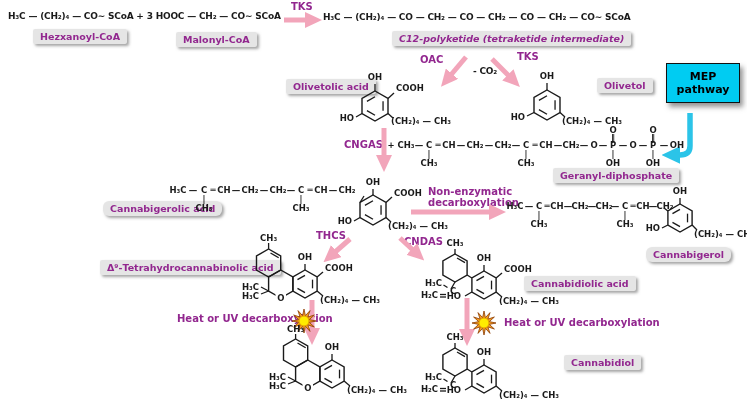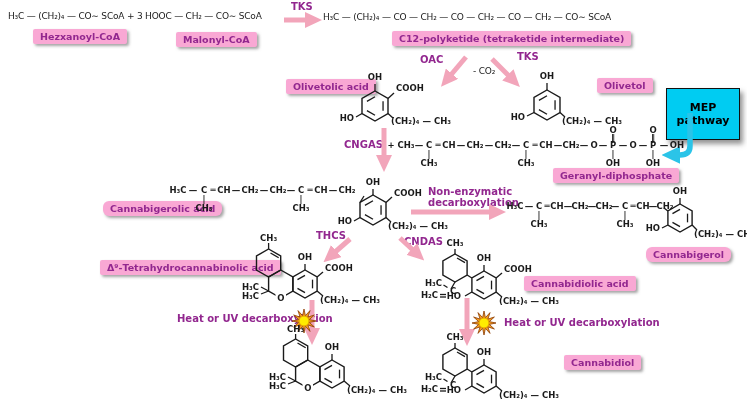--- a/index.html
+++ b/index.html
@@ -1,43 +1,43 @@
 <!DOCTYPE html>
 <html><head>
 <meta charset="utf-8">
 <style>
   html,body{margin:0;padding:0;background:#fff;}
   .canvas{position:relative;width:747px;height:404px;background:#ffffff;overflow:hidden;
           font-family:"DejaVu Sans",sans-serif;}
-  .chem{position:absolute;color:#1a1a1a;font-weight:normal;font-size:9px;white-space:nowrap;letter-spacing:-0.2px;}
-  .lbl{position:absolute;background:#f9a8d4;color:#92278f;font-weight:bold;font-size:9.5px;
+  .chem{position:absolute;color:#1a1a1a;font-weight:bold;font-size:9px;white-space:nowrap;letter-spacing:-0.2px;}
+  .lbl{position:absolute;background:#e5e5e5;color:#92278f;font-weight:bold;font-size:9.5px;
        padding:2px 7px;border-radius:2px;box-shadow:2px 2px 3px rgba(90,90,90,.55);white-space:nowrap;}
   .enz{position:absolute;color:#92278f;font-weight:bold;font-size:10px;white-space:nowrap;}
   .note{position:absolute;color:#92278f;font-weight:bold;font-size:10px;line-height:11px;white-space:nowrap;}
-  .mep{position:absolute;left:666px;top:88px;width:72px;background:#00ccf2;border:1.3px solid #111;
-       color:#000;font-weight:bold;font-size:11px;text-align:center;line-height:13px;padding:12px 0;
+  .mep{position:absolute;left:666px;top:63px;width:72px;background:#00ccf2;border:1.3px solid #111;
+       color:#000;font-weight:bold;font-size:11px;text-align:center;line-height:13px;padding:6px 0;
        box-shadow:3px 4px 5px rgba(90,90,90,.65);}
   svg{position:absolute;overflow:visible;}
   svg text{font-family:"DejaVu Sans",sans-serif;font-size:8.5px;font-weight:bold;fill:#1a1a1a;}
   .ring{fill:none;stroke:#1a1a1a;stroke-width:1.4;}
   .bond{stroke:#1a1a1a;stroke-width:1.3;}
   .tiny{font-size:8px;}
 </style>
 </head>
 <body>
 
 <div class="canvas">
 
   <div class="chem" style="left:8px;top:11px;">H₃C — (CH₂)₄ — CO∼ SCoA  +  3 HOOC — CH₂ — CO∼ SCoA</div>
   <div class="enz" style="left:291px;top:1px;">TKS</div>
   <div class="chem" style="left:323px;top:12px;">H₃C — (CH₂)₄ — CO — CH₂ — CO — CH₂ — CO — CH₂ — CO∼ SCoA</div>
 
   <div class="lbl" style="left:33px;top:29px;">Hezxanoyl-CoA</div>
   <div class="lbl" style="left:176px;top:32px;">Malonyl-CoA</div>
-  <div class="lbl" style="left:392px;top:31px;">C12-polyketide (tetraketide intermediate)</div>
+  <div class="lbl" style="left:392px;top:31px;font-style:italic;">C12-polyketide (tetraketide intermediate)</div>
   <div class="lbl" style="left:286px;top:79px;">Olivetolic acid</div>
   <div class="lbl" style="left:597px;top:78px;">Olivetol</div>
   <div class="lbl" style="left:553px;top:168px;">Geranyl-diphosphate</div>
   <div class="lbl" style="left:103px;top:201px;border-radius:6px;">Cannabigerolic acid</div>
   <div class="lbl" style="left:646px;top:247px;border-radius:6px;">Cannabigerol</div>
   <div class="lbl" style="left:100px;top:260px;">Δ⁹-Tetrahydrocannabinolic acid</div>
   <div class="lbl" style="left:524px;top:276px;">Cannabidiolic acid</div>
   <div class="lbl" style="left:516px;top:355px;margin-left:48px;">Cannabidiol</div>
 
   <div class="mep">

